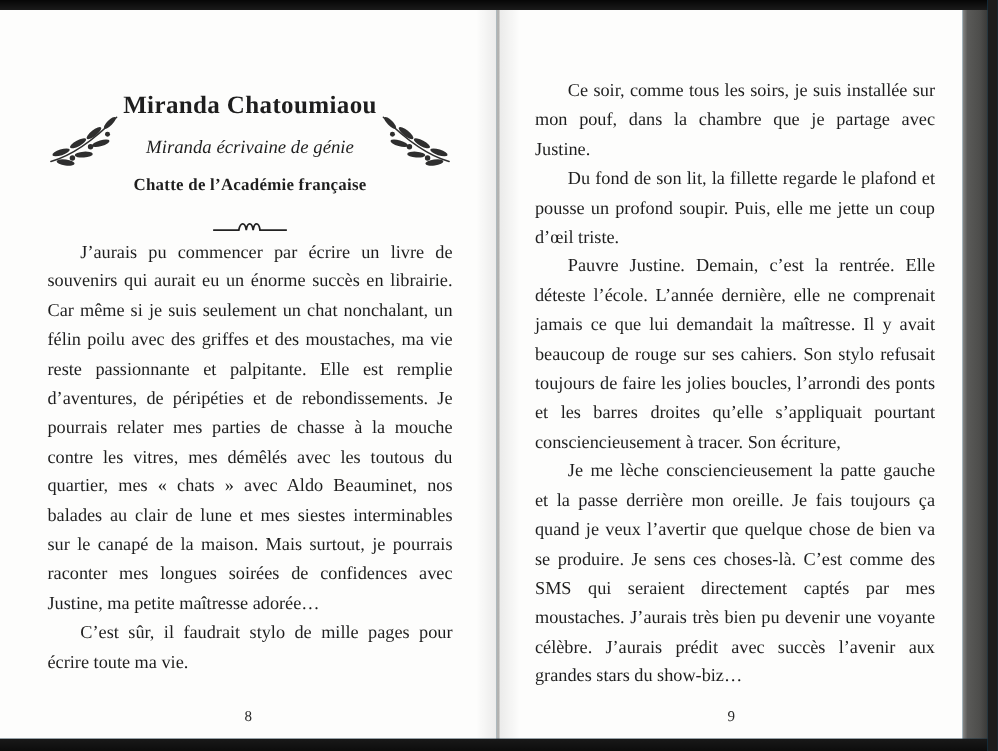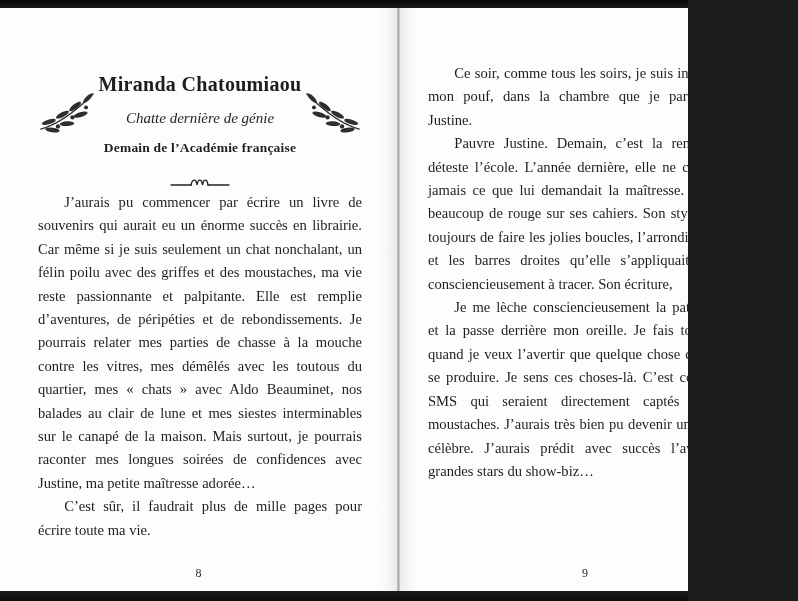--- a/index.html
+++ b/index.html
@@ -1,20 +1,20 @@
 <!DOCTYPE html>
 <html lang="fr"><head>
 <meta charset="utf-8">
 <style>
   html, body { margin: 0; padding: 0; background: #1c1c1c; }
   * { box-sizing: border-box; }
 
   .screen {
     position: relative;
-    width: 688px;
+    width: 790px;
     height: 601px;
     background: #0c4a6e;
     overflow: hidden;
     font-family: "Liberation Serif", "DejaVu Serif", serif;
   }
 
   .top-edge {
     height: 8px;
     width: 100%;
     background: linear-gradient(to bottom, #060606, #1a1a1a);
@@ -169,48 +169,49 @@
             <ellipse cx="41" cy="22" rx="8" ry="2.6" transform="rotate(-38 41 22)"></ellipse>
             <ellipse cx="47" cy="31" rx="8" ry="2.6" transform="rotate(-16 47 31)"></ellipse>
             <ellipse cx="55" cy="13" rx="7" ry="2.4" transform="rotate(-45 55 13)"></ellipse>
             <circle cx="22" cy="44" r="2.4"></circle>
             <circle cx="38" cy="34" r="2.4"></circle>
             <circle cx="53" cy="23" r="2.2"></circle>
           </g>
         </svg>
 
         <h1 class="chapter-title">Miranda Chatoumiaou</h1>
-        <div class="chapter-subtitle">Chatte dernière de génie</div>
-        <div class="chapter-affiliation">Demain de l’Académie française</div>
+        <div class="chapter-subtitle">Miranda écrivaine de génie</div>
+        <div class="chapter-affiliation">Chatte de l’Académie française</div>
 
         <div class="divider-wrap">
           <svg class="divider-ornament" width="60" height="14" viewBox="0 0 60 14" aria-hidden="true">
             <g stroke="#222222" stroke-width="1.4" fill="none" stroke-linecap="round">
               <path d="M1 9 H21"></path>
               <path d="M21 9 C 22.5 2.5, 26 2.5, 27 9 C 28 2.5, 31.5 2.5, 32.5 9 C 33.5 2.5, 37 2.5, 38 9"></path>
               <path d="M38 9 H59"></path>
             </g>
           </svg>
         </div>
       </div>
 
       <div class="body-text">
         <p>J’aurais pu commencer par écrire un livre de souvenirs qui aurait eu un énorme succès en librairie. Car même si je suis seulement un chat nonchalant, un félin poilu avec des griffes et des moustaches, ma vie reste passionnante et palpitante. Elle est remplie d’aventures, de péripéties et de rebondissements. Je pourrais relater mes parties de chasse à la mouche contre les vitres, mes démêlés avec les toutous du quartier, mes « chats » avec Aldo Beauminet, nos balades au clair de lune et mes siestes interminables sur le canapé de la maison. Mais surtout, je pourrais raconter mes longues soirées de confidences avec Justine, ma petite maîtresse adorée…</p>
-        <p>C’est sûr, il faudrait plus de mille pages pour écrire toute ma vie.</p>
+        <p>C’est sûr, il faudrait stylo de mille pages pour écrire toute ma vie.</p>
       </div>
 
       <div class="folio">8</div>
     </div>
 
     <div class="gutter"></div>
 
     <div class="page right-page">
 
       <div class="body-text">
         <p>Ce soir, comme tous les soirs, je suis installée sur mon pouf, dans la chambre que je partage avec Justine.</p>
+        <p>Du fond de son lit, la fillette regarde le plafond et pousse un profond soupir. Puis, elle me jette un coup d’œil triste.</p>
         <p>Pauvre Justine. Demain, c’est la rentrée. Elle déteste l’école. L’année dernière, elle ne comprenait jamais ce que lui demandait la maîtresse. Il y avait beaucoup de rouge sur ses cahiers. Son stylo refusait toujours de faire les jolies boucles, l’arrondi des ponts et les barres droites qu’elle s’appliquait pourtant consciencieusement à tracer. Son écriture,</p>
         <p>Je me lèche consciencieusement la patte gauche et la passe derrière mon oreille. Je fais toujours ça quand je veux l’avertir que quelque chose de bien va se produire. Je sens ces choses-là. C’est comme des SMS qui seraient directement captés par mes moustaches. J’aurais très bien pu devenir une voyante célèbre. J’aurais prédit avec succès l’avenir aux grandes stars du show-biz…</p>
       </div>
 
       <div class="folio">9</div>
     </div>
 
     <div class="fore-edge"></div>
   </div>
 

